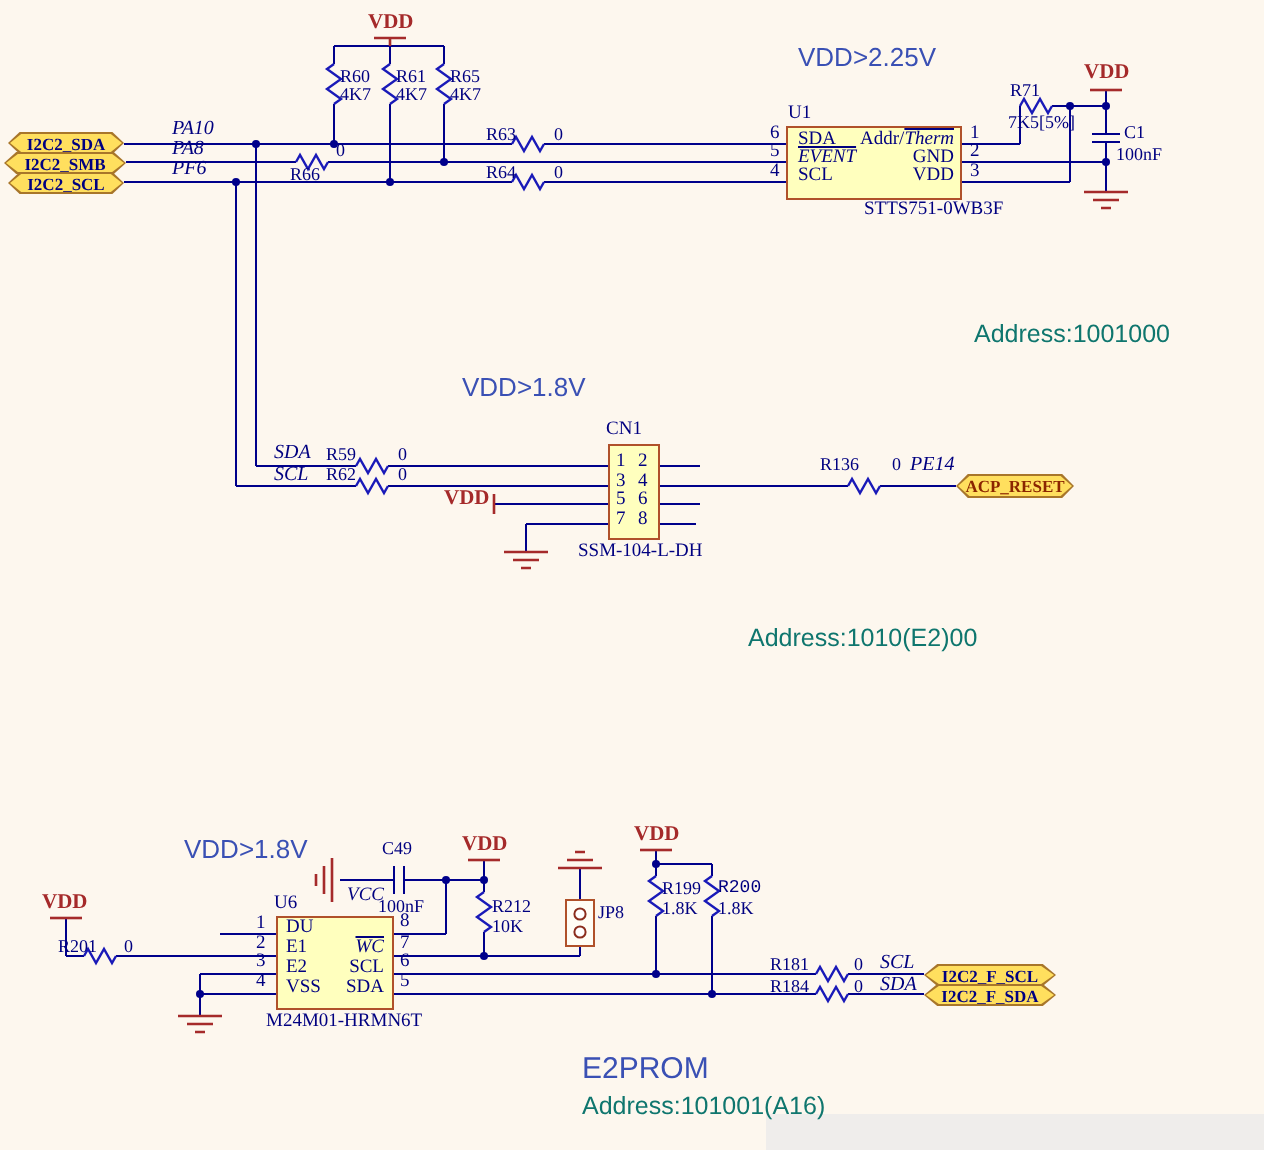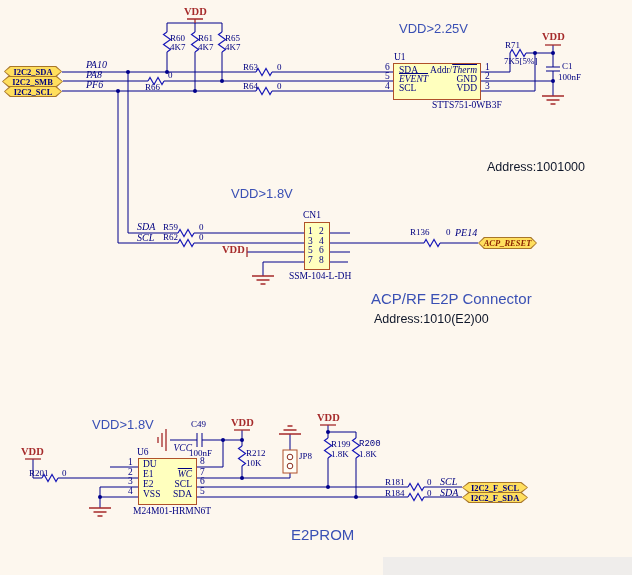--- a/index.html
+++ b/index.html
@@ -6,30 +6,30 @@
   #canvas { position:relative; width:632px; height:575px; background:#fdf7ee; overflow:hidden;
             font-family:"Liberation Serif",serif; }
   svg.wires { position:absolute; left:0; top:0; z-index:1; }
   .lbl  { position:absolute; z-index:3; font:9px "Liberation Serif",serif; color:#000080; white-space:nowrap; line-height:1; }
   .pin  { font-size:9.5px; }
   .num  { font-size:9.5px; }
   .net  { font-style:italic; font-size:10px; }
   .vdd  { color:#A52A2A; font-weight:bold; font-size:10.5px; }
   .note { position:absolute; z-index:3; font:13px "Liberation Sans",sans-serif; color:#3a50b4; white-space:nowrap; }
   .title{ position:absolute; z-index:3; font:15px "Liberation Sans",sans-serif; color:#3a50b4; white-space:nowrap; }
-  .addr { position:absolute; z-index:3; font:12.5px "Liberation Sans",sans-serif; color:#0f172a; white-space:nowrap; }
+  .addr { position:absolute; z-index:3; font:12.5px "Liberation Sans",sans-serif; color:#0f766e; white-space:nowrap; }
   .icbox{ position:absolute; z-index:2; background:#ffffbe; border:1px solid #b0512a; box-sizing:border-box; }
   .ov   { text-decoration:overline;font-style:italic; }
   .ra   { text-align:right; }
   .tag  { position:absolute; z-index:3; background:#a8762a;
           clip-path: polygon(0 50%,10% 0,90% 0,100% 50%,90% 100%,10% 100%); }
   .tag-in { position:absolute; inset:1px; background:#ffdf5e; display:flex; align-items:center; justify-content:center;
           clip-path: polygon(0 50%,10% 0,90% 0,100% 50%,90% 100%,10% 100%); }
   .tag-t  { font:bold 8.5px "Liberation Serif",serif; color:#000080; white-space:nowrap; }
-  .tag-red{ color:#8b2500;font-style:italic; }
+  .tag-red{ color:#8b2500; }
 </style>
 </head>
 <body>
 
 <div id="canvas">
 
   <svg class="wires" width="632" height="575" viewBox="0 0 632 575">
 
     <g stroke="#00008B" stroke-width="1" fill="none">
       <path d="M62,72 H256 M272,72 H393"></path>
@@ -217,21 +217,20 @@
   <span class="lbl num" style="left:319px;top:227px;">2</span>
   <span class="lbl num" style="left:308px;top:237px;">3</span>
   <span class="lbl num" style="left:319px;top:237px;">4</span>
   <span class="lbl num" style="left:308px;top:246px;">5</span>
   <span class="lbl num" style="left:319px;top:246px;">6</span>
   <span class="lbl num" style="left:308px;top:256px;">7</span>
   <span class="lbl num" style="left:319px;top:256px;">8</span>
   <span class="lbl" style="left:410px;top:228px;">R136</span>
   <span class="lbl" style="left:446px;top:228px;">0</span>
   <span class="lbl net" style="left:455px;top:228px;">PE14</span>
-  <span class="title" style="left:371px;top:290px;">ACP/RF E2P Connector</span>
   <span class="addr" style="left:374px;top:312px;">Address:1010(E2)00</span>
 
   <span class="note" style="left:92px;top:417px;">VDD&gt;1.8V</span>
   <span class="lbl vdd" style="left:21px;top:447px;">VDD</span>
   <span class="lbl" style="left:29px;top:469px;">R201</span>
   <span class="lbl" style="left:62px;top:469px;">0</span>
   <span class="lbl" style="left:191px;top:420px;">C49</span>
   <span class="lbl" style="left:189px;top:449px;">100nF</span>
   <span class="lbl vdd" style="left:231px;top:418px;">VDD</span>
   <span class="lbl" style="left:246px;top:449px;">R212</span>
@@ -261,14 +260,15 @@
   <span class="lbl pin ra ov" style="left:162px;top:470px;width:30px;">WC</span>
   <span class="lbl pin ra" style="left:162px;top:480px;width:30px;">SCL</span>
   <span class="lbl pin ra" style="left:162px;top:490px;width:30px;">SDA</span>
   <span class="lbl" style="left:385px;top:478px;">R181</span>
   <span class="lbl" style="left:427px;top:478px;">0</span>
   <span class="lbl net" style="left:440px;top:477px;">SCL</span>
   <span class="lbl" style="left:385px;top:489px;">R184</span>
   <span class="lbl" style="left:427px;top:489px;">0</span>
   <span class="lbl net" style="left:440px;top:488px;">SDA</span>
   <span class="title" style="left:291px;top:526px;">E2PROM</span>
+  <span class="addr" style="left:291px;top:546px;">Address:101001(A16)</span>
 
 </div>
 
 </body></html>

